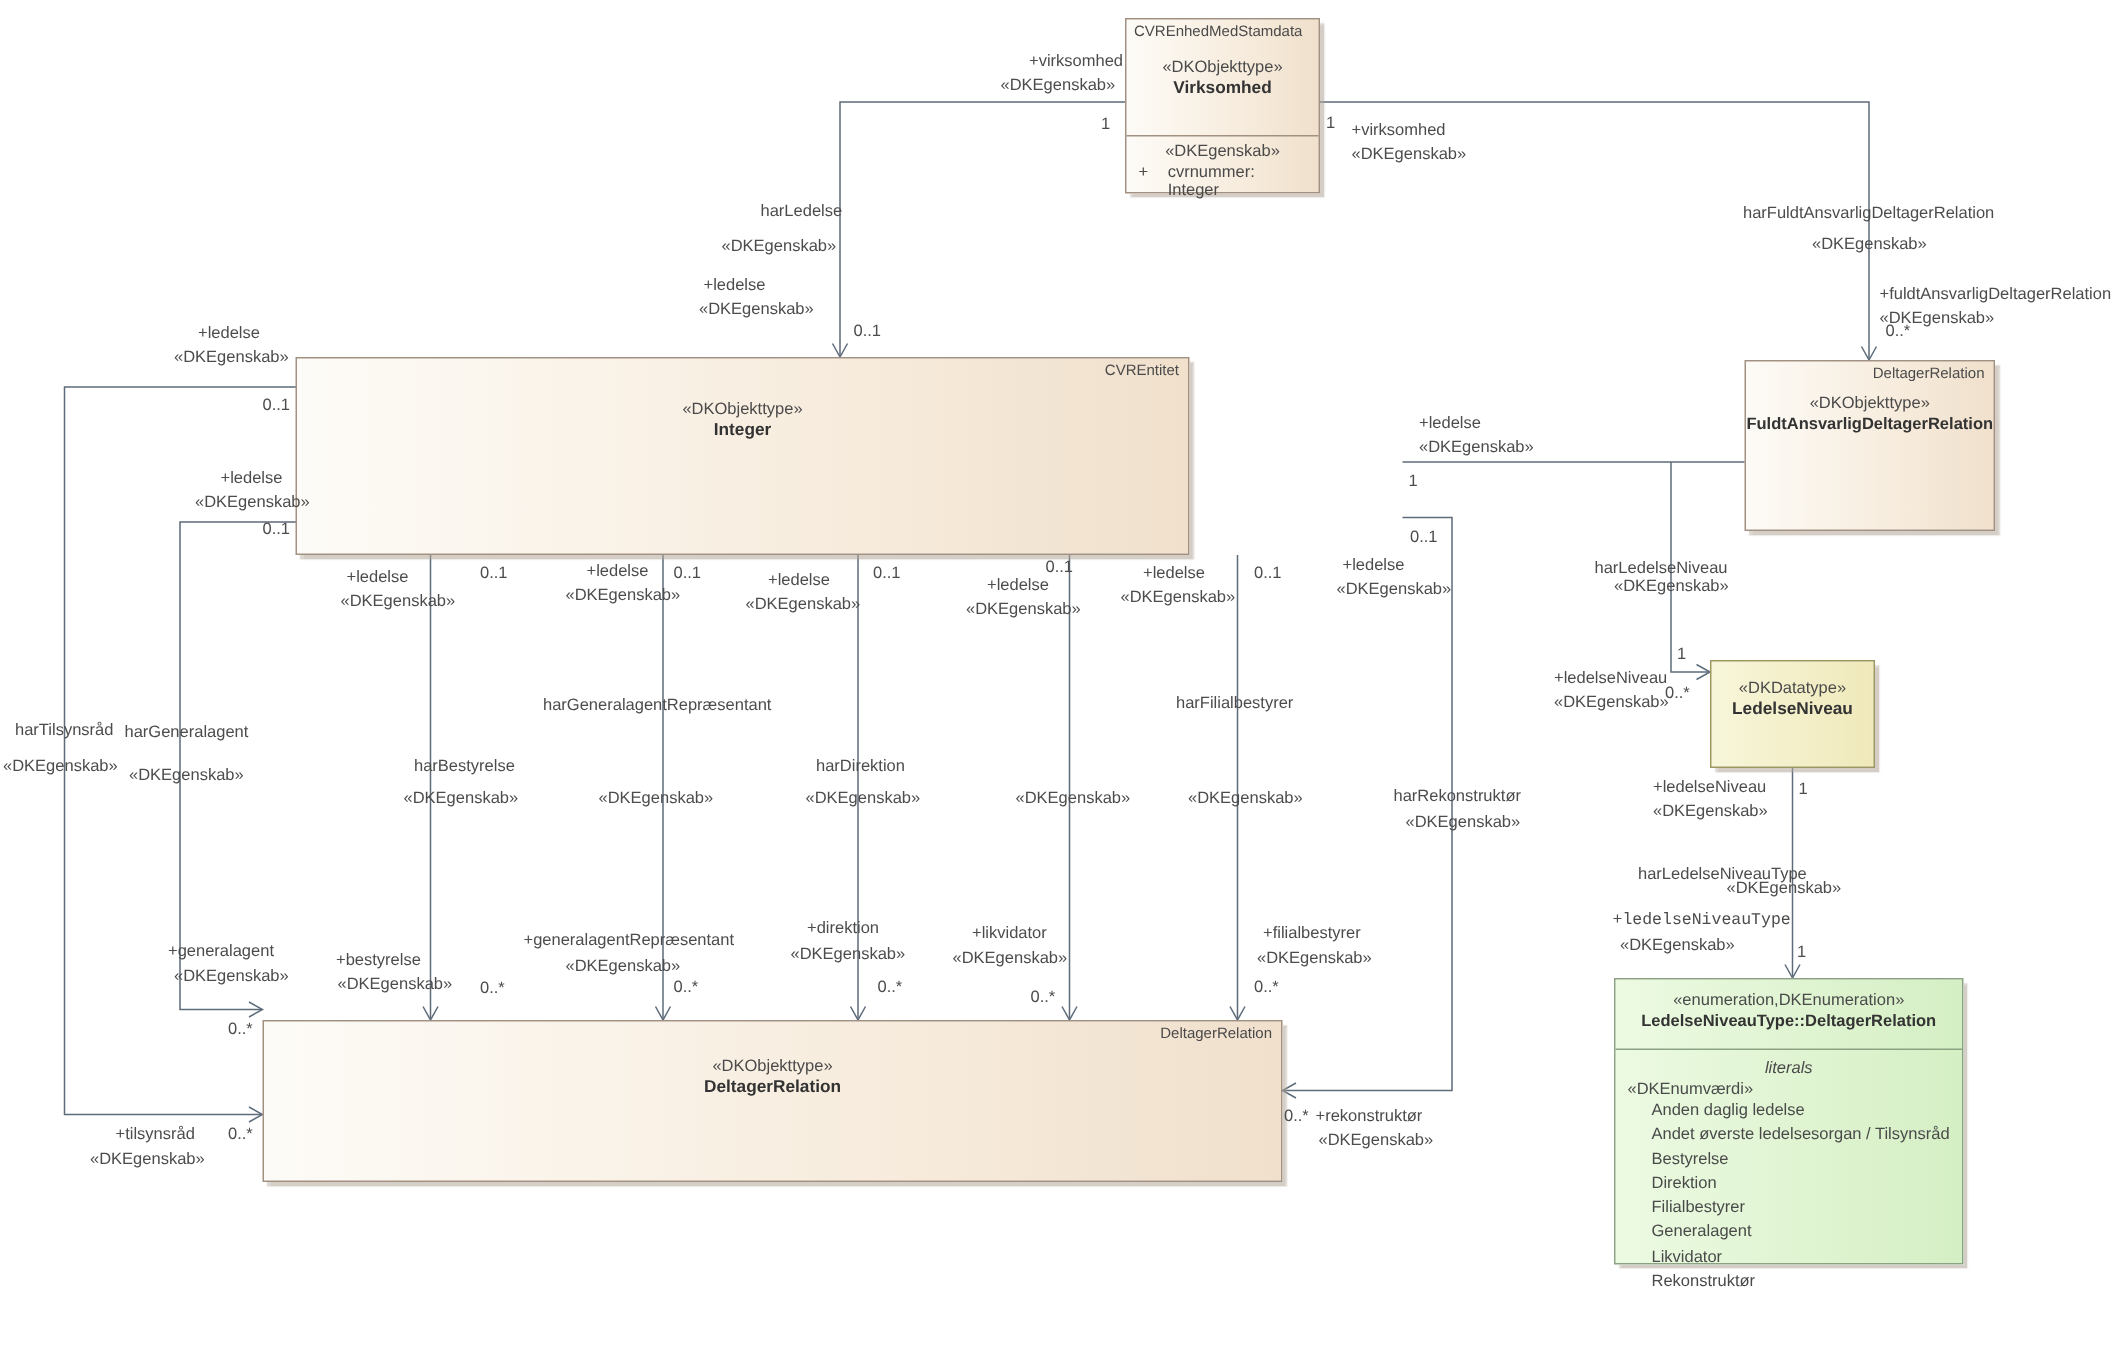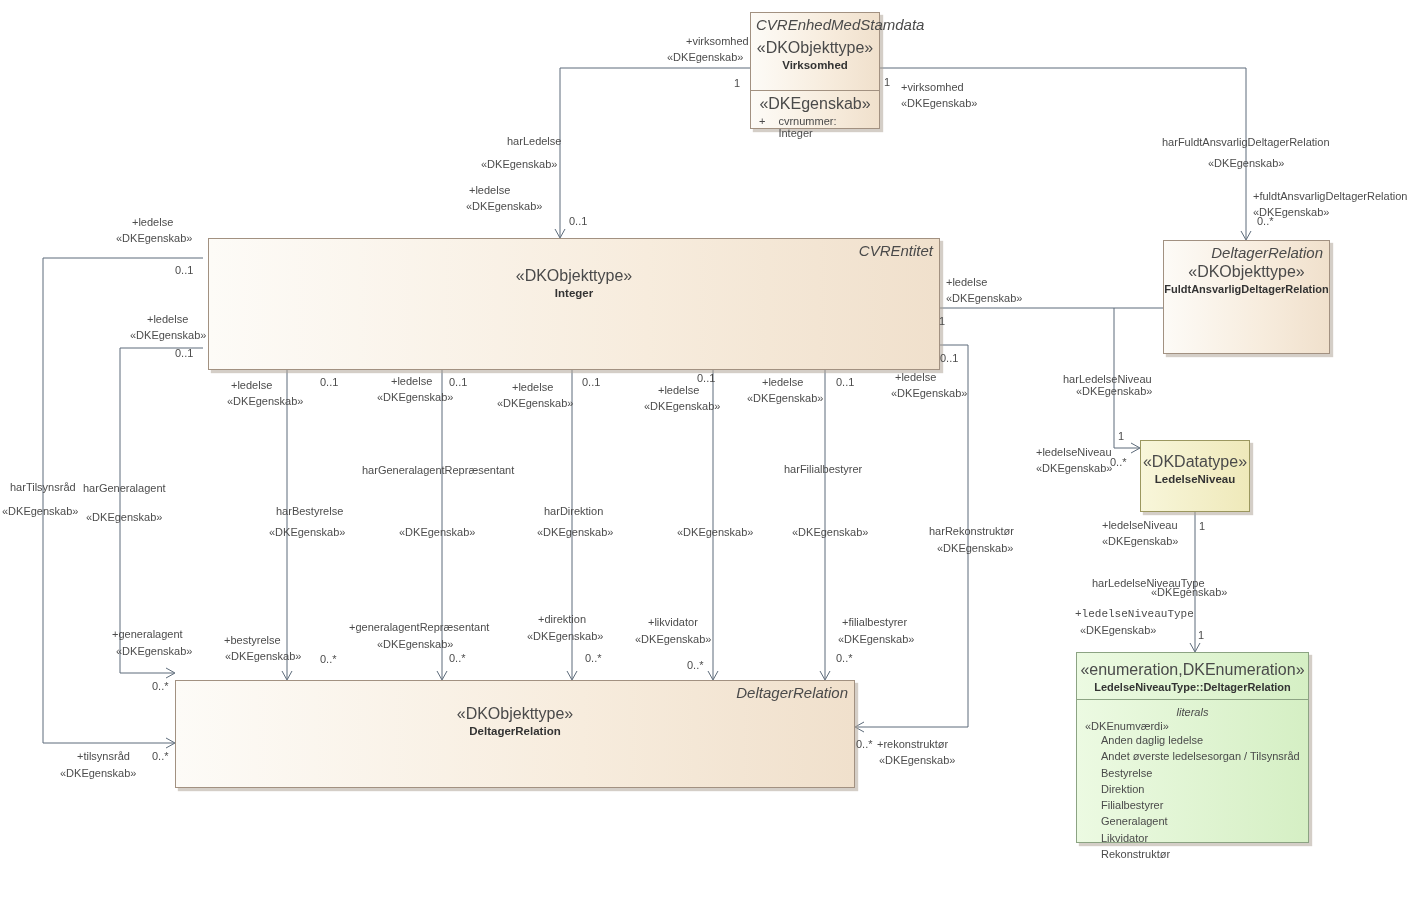--- a/index.html
+++ b/index.html
@@ -2,23 +2,23 @@
 <html><head>
 <meta charset="utf-8">
 <style>
   html,body{margin:0;padding:0;background:#ffffff;}
   #canvas{position:relative;width:1415px;height:911px;background:#ffffff;overflow:hidden;
           font-family:"Liberation Sans",sans-serif;}
   svg.wires{position:absolute;left:0;top:0;z-index:1;}
   .uml-box{position:absolute;z-index:2;border:1px solid #a29181;
            background:linear-gradient(90deg,#fdfbf7 0%,#f7ecdd 60%,#f0e0cc 100%);
            box-shadow:3px 3px 1px rgba(176,166,153,.55);box-sizing:border-box;color:#3d3d3d;}
-  .uml-box .tag{position:absolute;top:3px;right:6px;font-style:italic;font-size:15px;color:#4a4a4a;}
+  .uml-box .tag{position:absolute;top:3px;right:6px;font-size:10px;color:#4a4a4a;}
   .uml-box .tag.left{right:auto;left:5px;}
-  .uml-box .stereo{text-align:center;font-size:16px;color:#4a4a4a;}
+  .uml-box .stereo{text-align:center;font-size:11px;color:#4a4a4a;}
   .uml-box .cname{text-align:center;font-size:11.5px;font-weight:bold;color:#333;margin-top:2px;white-space:nowrap;}
   .compartment{position:absolute;left:0;right:0;border-top:1px solid #a29181;}
   .attr-row{font-size:11px;color:#4a4a4a;margin-top:2px;padding:0 8px;display:flex;}
   .attr-row .vis{width:20px;}
   .datatype{background:linear-gradient(90deg,#f8f6da 0%,#efe9ba 100%);border:1px solid #9b975f;}
   .enumbox{background:linear-gradient(90deg,#ecfae2 0%,#d5efc4 100%);border:1px solid #8ca383;}
   .enumbox .compartment{border-top:1px solid #8ca383;}
   .literals-title{text-align:center;font-style:italic;font-size:11px;color:#4a4a4a;margin-top:6px;}
   .enum-stereo{font-size:11px;color:#4a4a4a;padding:2px 8px 0 8px;}
   .literal{font-size:11px;color:#4a4a4a;padding-left:24px;line-height:16.3px;white-space:nowrap;}
@@ -77,21 +77,21 @@
     <div class="cname">Virksomhed</div>
     <div class="compartment" style="top:77px;bottom:0">
       <div class="stereo" style="margin-top:4px">«DKEgenskab»</div>
       <div class="attr-row">
         <span class="vis">+</span>
         <span>cvrnummer: Integer</span>
       </div>
     </div>
   </div>
 
-  <div class="uml-box" style="left:208px;top:238px;width:732px;height:132px">
+  <div class="uml-box" style="left:197px;top:238px;width:596px;height:132px">
     <div class="tag">CVREntitet</div>
     <div class="stereo" style="margin-top:28px">«DKObjekttype»</div>
     <div class="cname">Integer</div>
   </div>
 
   <div class="uml-box" style="left:1163px;top:240px;width:167px;height:114px">
     <div class="tag">DeltagerRelation</div>
     <div class="stereo" style="margin-top:22px">«DKObjekttype»</div>
     <div class="cname" style="font-size:11px">FuldtAnsvarligDeltagerRelation</div>
   </div>

